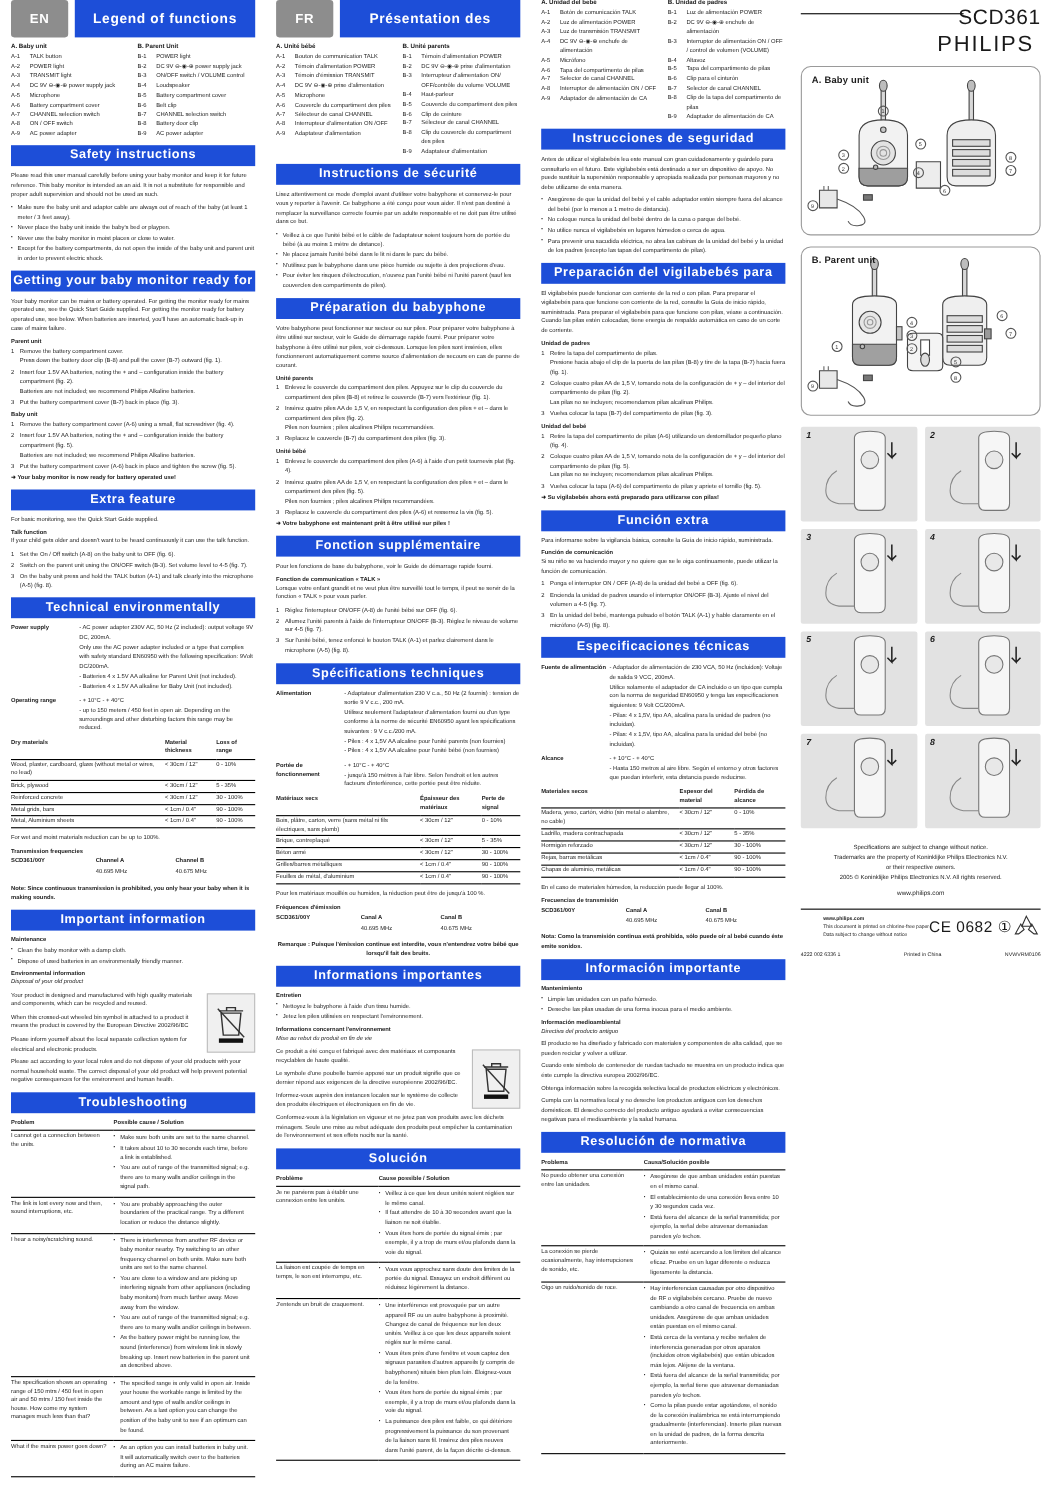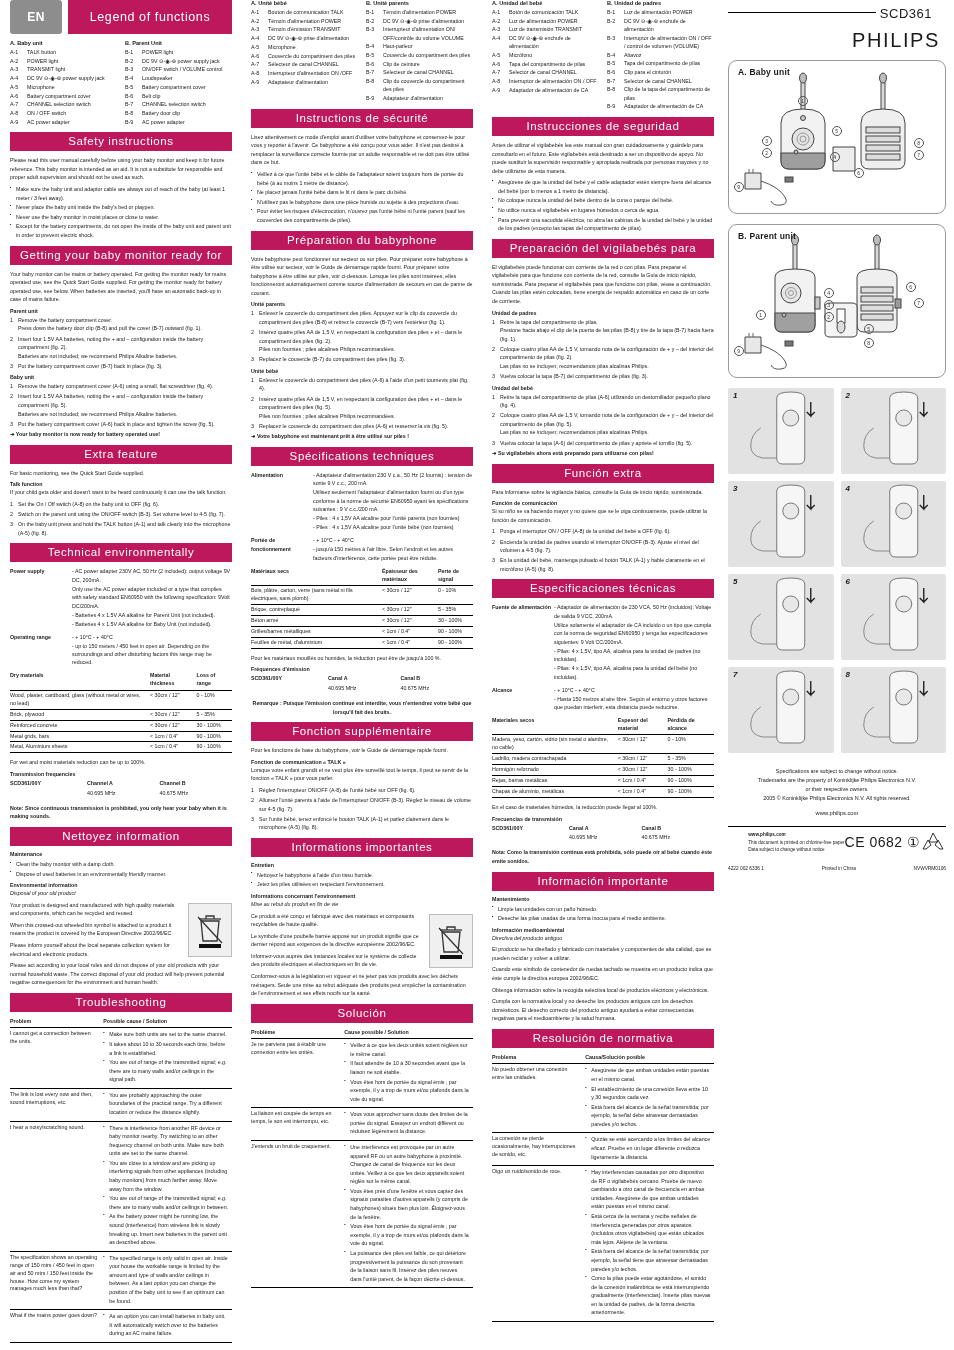--- a/index.html
+++ b/index.html
@@ -10,22 +10,22 @@
   .col{position:absolute;top:0;width:222px;}
   .col.en{left:10px;}
   .col.fr{left:251px;}
   .col.es{left:492px;}
   .rail{position:absolute;left:728px;top:0;width:218px;}
 
   
   .bar-row{display:flex;align-items:stretch;margin-bottom:6px;}
   .lang-chip{width:52px;height:34px;background:#8d8d8d;color:#fff;display:flex;align-items:center;
     justify-content:center;font-size:12px;font-weight:bold;letter-spacing:.5px;border-radius:3px;margin-right:6px;}
-  .bar{background:#be185d;color:#fff;height:19px;line-height:19px;text-align:center;
-    font-size:11.5px;letter-spacing:.6px;font-weight:400;width:100%;box-sizing:border-box;}
+  .bar{background:#1d4ed8;color:#fff;height:19px;line-height:19px;text-align:center;
+    font-size:11.5px;letter-spacing:.6px;font-weight:700;width:100%;box-sizing:border-box;}
   .bar.tall{height:34px;line-height:34px;font-size:12.5px;flex:1;}
   .sec{margin-top:6px;}
   .sec > .bar{margin-bottom:5px;}
 
   
   p,li,div.t{font-size:5.3px;line-height:1.62;margin:0 0 3px 0;}
   .t{font-size:5.3px;line-height:1.62;}
   .b{font-weight:bold;}
   .i{font-style:italic;}
   ul.bul{list-style:none;margin:3px 0 3px 0;padding:0;}
@@ -66,21 +66,21 @@
   .freq-tbl{margin-top:2px;}
   .freq-tbl td{padding-right:10px;}
 
   
   .weee{float:right;width:42px;height:52px;border:1px solid #bdbdbd;background:#f0f0f0;margin:2px 0 3px 5px;
     display:flex;align-items:center;justify-content:center;}
   .weee svg{width:30px;height:38px;}
 
   
   .lang-list{margin:12px 0 0 0;border-top:1px solid #000;width:148px;}
-  .model{position:absolute;right:14px;top:6px;font-size:13px;letter-spacing:.5px;}
+  .model{position:absolute;right:0;top:6px;font-size:19px;letter-spacing:.5px;}
   .philips{text-align:right;font-size:20px;font-weight:normal;letter-spacing:1.6px;margin:16px 6px 8px 0;}
 
   .unitbox{border:1.4px solid #9a9a9a;border-radius:9px;height:152px;position:relative;margin-bottom:10px;
     background:#fff;overflow:hidden;}
   .unitbox .cap{position:absolute;left:9px;top:6px;font-size:8.5px;font-weight:bold;letter-spacing:.2px;}
   .figgrid{display:grid;grid-template-columns:1fr 1fr;gap:7px;margin-top:8px;}
   .fig{background:#e2e2e2;height:86px;position:relative;border-radius:2px;overflow:hidden;}
   .fig .n{position:absolute;left:5px;top:3px;font-size:8px;font-weight:bold;font-style:italic;}
 
   .footer{margin-top:14px;font-size:5.4px;line-height:1.65;text-align:center;}
@@ -295,21 +295,21 @@
               <td></td>
               <td>40.695 MHz</td>
               <td>40.675 MHz</td>
             </tr>
           </tbody>
         </table>
       <p class="b" style="margin-top:5px">Note: Since continuous transmission is prohibited, you only hear your baby when it is making sounds.</p>
     </div>
 
     <div class="sec">
-      <div class="bar">Nettoyez information</div>
+      <div class="bar">Important information</div>
       <div class="sub" style="margin-top:0">Maintenance</div>
       <ul class="bul">
           <li>Clean the baby monitor with a damp cloth.</li>
           <li>Dispose of used batteries in an environmentally friendly manner.</li>
         </ul>
       <div class="sub">Environmental information</div>
       <div class="t i">Disposal of your old product</div>
       <div class="weee">
         <svg viewBox="0 0 30 38">
             <g fill="none" stroke="#333" stroke-width="1.3">
@@ -381,20 +381,24 @@
                   <li>As an option you can install batteries in baby unit. It will automatically switch over to the batteries during an AC mains failure.</li>
                 </ul>
               </td>
             </tr>
           </tbody>
         </table>
     </div>
   </div>
 
   <div class="col fr">
+    <div class="bar-row">
+      <div class="lang-chip">FR</div>
+      <div class="bar tall">Présentation des fonctions</div>
+    </div>
     <div class="legend">
       <div>
         <div class="lg-title">A. Unité bébé</div>
         <div>
             <div class="lg-row">
               <span class="lg-code">A-1</span>
               <span class="lg-txt">Bouton de communication TALK</span>
             </div>
             <div class="lg-row">
               <span class="lg-code">A-2</span>
@@ -496,20 +500,32 @@
       <div class="sub">Unité bébé</div>
       <ol class="num">
           <li>Enlevez le couvercle du compartiment des piles (A-6) à l'aide d'un petit tournevis plat (fig. 4).</li>
           <li>Insérez quatre piles AA de 1,5 V, en respectant la configuration des piles + et – dans le compartiment des piles (fig. 5).<br>Piles non fournies ; piles alcalines Philips recommandées.</li>
           <li>Replacez le couvercle du compartiment des piles (A-6) et resserrez la vis (fig. 5).</li>
         </ol>
       <div class="t arrow b">Votre babyphone est maintenant prêt à être utilisé sur piles !</div>
     </div>
 
     <div class="sec">
+      <div class="bar">Fonction supplémentaire</div>
+      <p>Pour les fonctions de base du babyphone, voir le Guide de démarrage rapide fourni.</p>
+      <div class="sub">Fonction de communication « TALK »</div>
+      <p>Lorsque votre enfant grandit et ne veut plus être surveillé tout le temps, il peut se servir de la fonction « TALK » pour vous parler.</p>
+      <ol class="num">
+          <li>Réglez l'interrupteur ON/OFF (A-8) de l'unité bébé sur OFF (fig. 6).</li>
+          <li>Allumez l'unité parents à l'aide de l'interrupteur ON/OFF (B-3). Réglez le niveau de volume sur 4-5 (fig. 7).</li>
+          <li>Sur l'unité bébé, tenez enfoncé le bouton TALK (A-1) et parlez clairement dans le microphone (A-5) (fig. 8).</li>
+        </ol>
+    </div>
+
+    <div class="sec">
       <div class="bar">Spécifications techniques</div>
       <div>
           <div class="spec-row">
             <div class="spec-k">Alimentation</div>
             <div class="spec-v">
               <div>- Adaptateur d'alimentation 230 V c.a., 50 Hz (2 fournis) : tension de sortie 9 V c.c., 200 mA.</div>
               <div>Utilisez seulement l'adaptateur d'alimentation fourni ou d'un type conforme à la norme de sécurité EN60950 ayant les spécifications suivantes : 9 V c.c./200 mA.</div>
               <div>- Piles : 4 x 1,5V AA alcaline pour l'unité parents (non fournies)</div>
               <div>- Piles : 4 x 1,5V AA alcaline pour l'unité bébé (non fournies)</div>
             </div>
@@ -566,32 +582,20 @@
               <td class="b">Canal B</td>
             </tr>
             <tr>
               <td></td>
               <td>40.695 MHz</td>
               <td>40.675 MHz</td>
             </tr>
           </tbody>
         </table>
       <p class="b" style="margin-top:5px;text-align:center">Remarque : Puisque l'émission continue est interdite, vous n'entendrez votre bébé que lorsqu'il fait des bruits.</p>
-    </div>
-
-    <div class="sec">
-      <div class="bar">Fonction supplémentaire</div>
-      <p>Pour les fonctions de base du babyphone, voir le Guide de démarrage rapide fourni.</p>
-      <div class="sub">Fonction de communication « TALK »</div>
-      <p>Lorsque votre enfant grandit et ne veut plus être surveillé tout le temps, il peut se servir de la fonction « TALK » pour vous parler.</p>
-      <ol class="num">
-          <li>Réglez l'interrupteur ON/OFF (A-8) de l'unité bébé sur OFF (fig. 6).</li>
-          <li>Allumez l'unité parents à l'aide de l'interrupteur ON/OFF (B-3). Réglez le niveau de volume sur 4-5 (fig. 7).</li>
-          <li>Sur l'unité bébé, tenez enfoncé le bouton TALK (A-1) et parlez clairement dans le microphone (A-5) (fig. 8).</li>
-        </ol>
     </div>
 
     <div class="sec">
       <div class="bar">Informations importantes</div>
       <div class="sub" style="margin-top:0">Entretien</div>
       <ul class="bul">
           <li>Nettoyez le babyphone à l'aide d'un tissu humide.</li>
           <li>Jetez les piles utilisées en respectant l'environnement.</li>
         </ul>
       <div class="sub">Informations concernant l'environnement</div>

